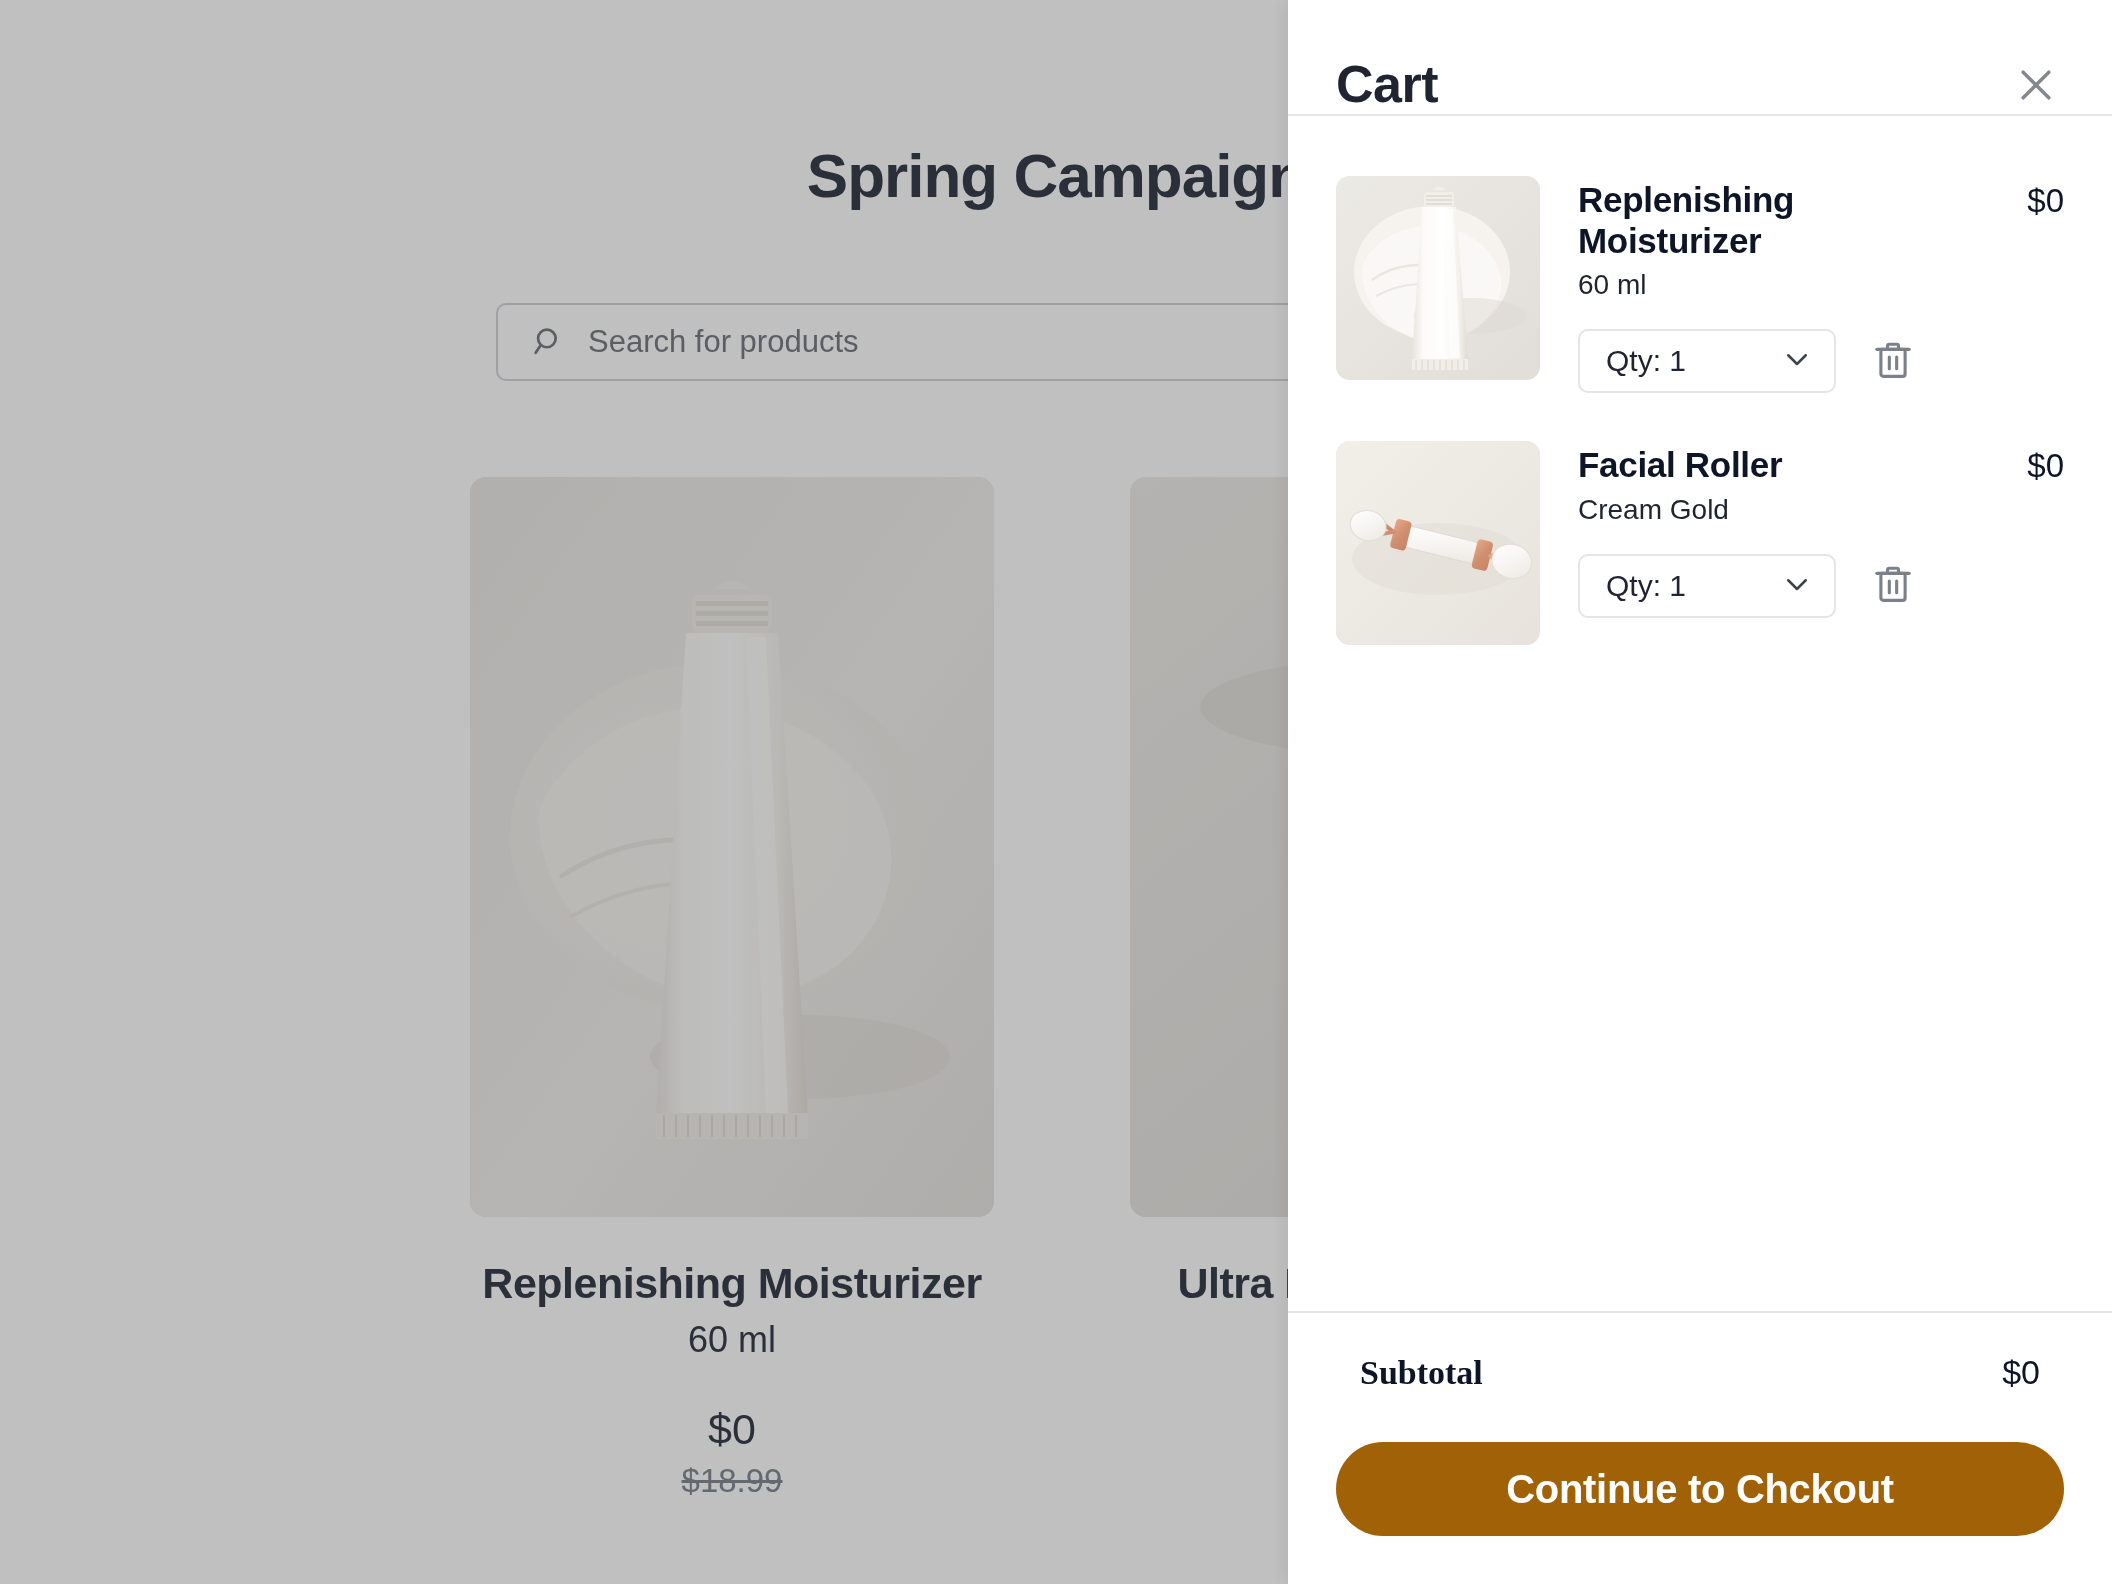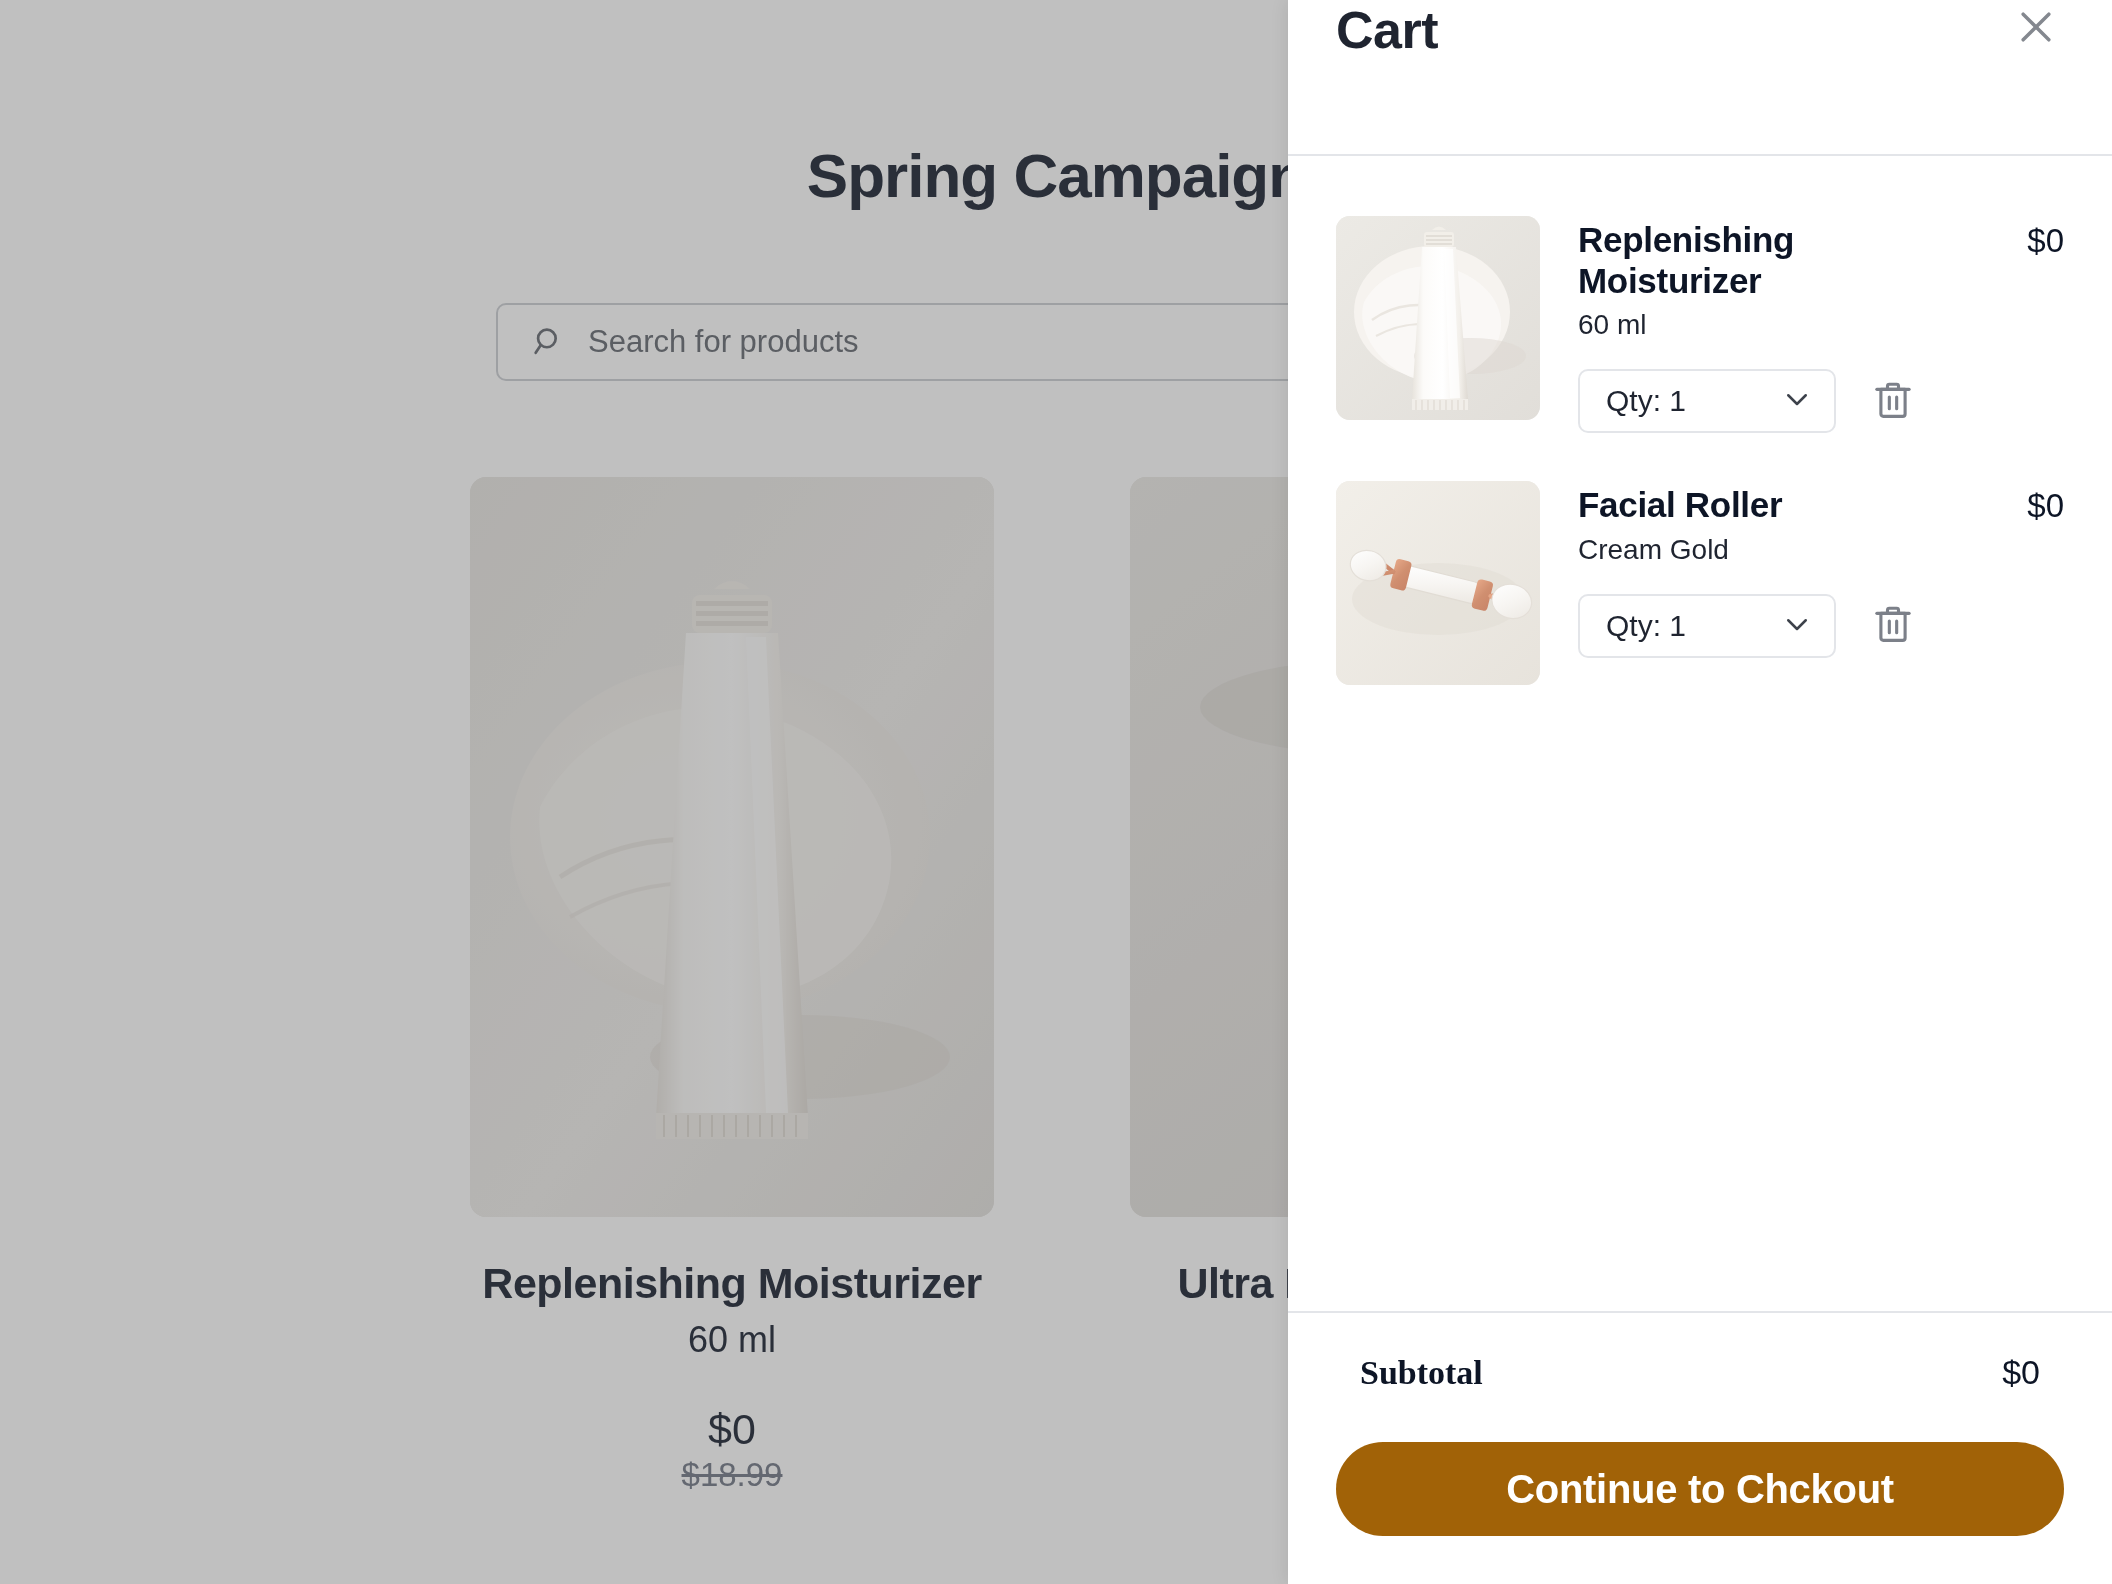--- a/index.html
+++ b/index.html
@@ -44,40 +44,40 @@
     background:#e9e7e3; position:relative;
   }
   .product-photo svg { display:block; width:100%; height:100%; }
   .product-name {
     margin-top:42px; font-size:43px; font-weight:bold; color:#0d1526;
     text-align:center; line-height:1.12; letter-spacing:-0.5px;
     max-width:520px;
   }
   .product-size { margin-top:12px; font-size:36px; color:#0d1526; }
   .product-price { margin-top:44px; font-size:43px; color:#0d1526; }
-  .product-compare { margin-top:2px; font-size:33px; color:#6b7280; text-decoration:line-through; }
+  .product-compare { margin-top:8px; font-size:33px; color:#6b7280; text-decoration:line-through; }
 
   
   #dim-overlay {
     position:absolute; left:0; top:0; width:1288px; height:1584px;
     background:rgba(90,90,90,0.38);
   }
 
   
   #cart-drawer {
     position:absolute; right:0; top:0;
     width:824px; height:1584px;
     background:#ffffff;
     display:flex; flex-direction:column;
     box-shadow:-2px 0 16px rgba(0,0,0,0.08);
   }
   #cart-header {
-    height:156px; flex:0 0 auto;
+    height:116px; flex:0 0 auto;
     border-bottom:2px solid #e3e5e9;
-    display:flex; align-items:flex-start; justify-content:space-between;
+    display:flex; align-items:flex-end; justify-content:space-between;
     padding:0 48px 0 48px;
   }
   #cart-title { font-size:52px; font-weight:bold; color:#1f2430; letter-spacing:-0.5px; }
   #cart-close-btn {
     width:56px; height:56px; border:none; background:transparent; cursor:pointer;
     display:flex; align-items:center; justify-content:center;
   }
 
   #cart-items {
     flex:1 1 auto; overflow:hidden;

